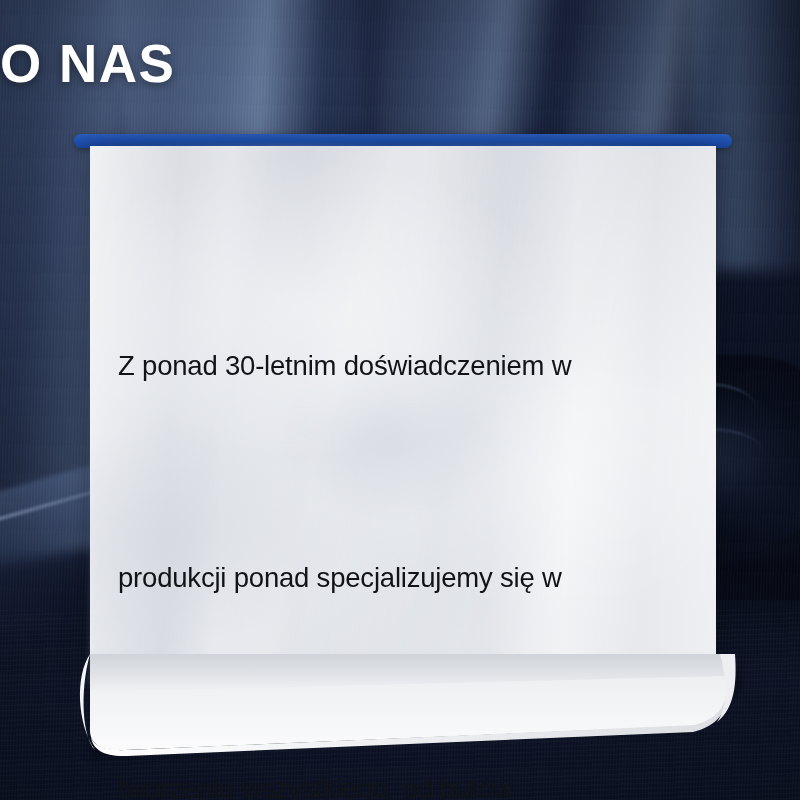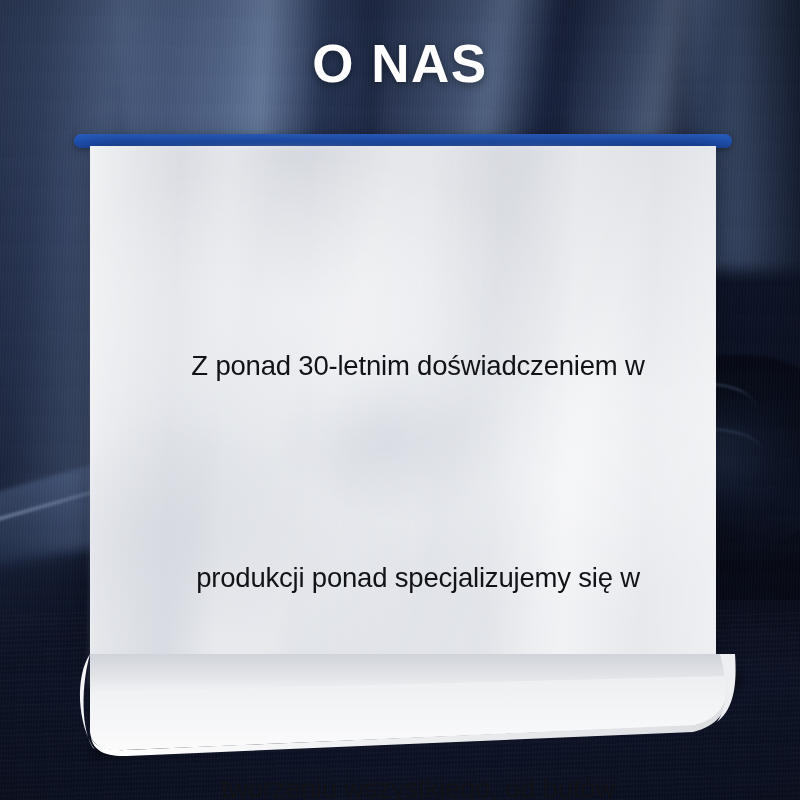--- a/index.html
+++ b/index.html
@@ -163,21 +163,20 @@
         rgba(255,255,255,0.018) 0px,
         rgba(255,255,255,0.018) 1px,
         rgba(0,0,0,0.02) 2px,
         rgba(0,0,0,0.02) 3px);
   }
 
   
   .title{
     position:absolute;
     left:0; right:0; top:37px;
-    text-align:center;
     color:#ffffff;
     font-size:53px;
     font-weight:700;
     letter-spacing:1.5px;
     line-height:1;
     font-family:"Liberation Sans", sans-serif;
     text-shadow:0 2px 10px rgba(0,0,0,0.45);
   }
 
   
@@ -246,21 +245,21 @@
     left:118px; top:190px;
     width:600px;
     color:#111317;
     font-size:27.5px;
     line-height:70.5px;
     font-weight:400;
     font-family:"Liberation Sans", sans-serif;
     letter-spacing:-0.2px;
     white-space:pre-wrap;
   }
-  .body-text .ln{ display:block;text-align:center; }
+  .body-text .ln{ display:block; }
 </style>
 </head>
 <body>
 
 <div class="stage">
 
   <div class="bg">
     <div class="bg-base"></div>
     <div class="fold-a"></div>
     <div class="fold-b"></div>

